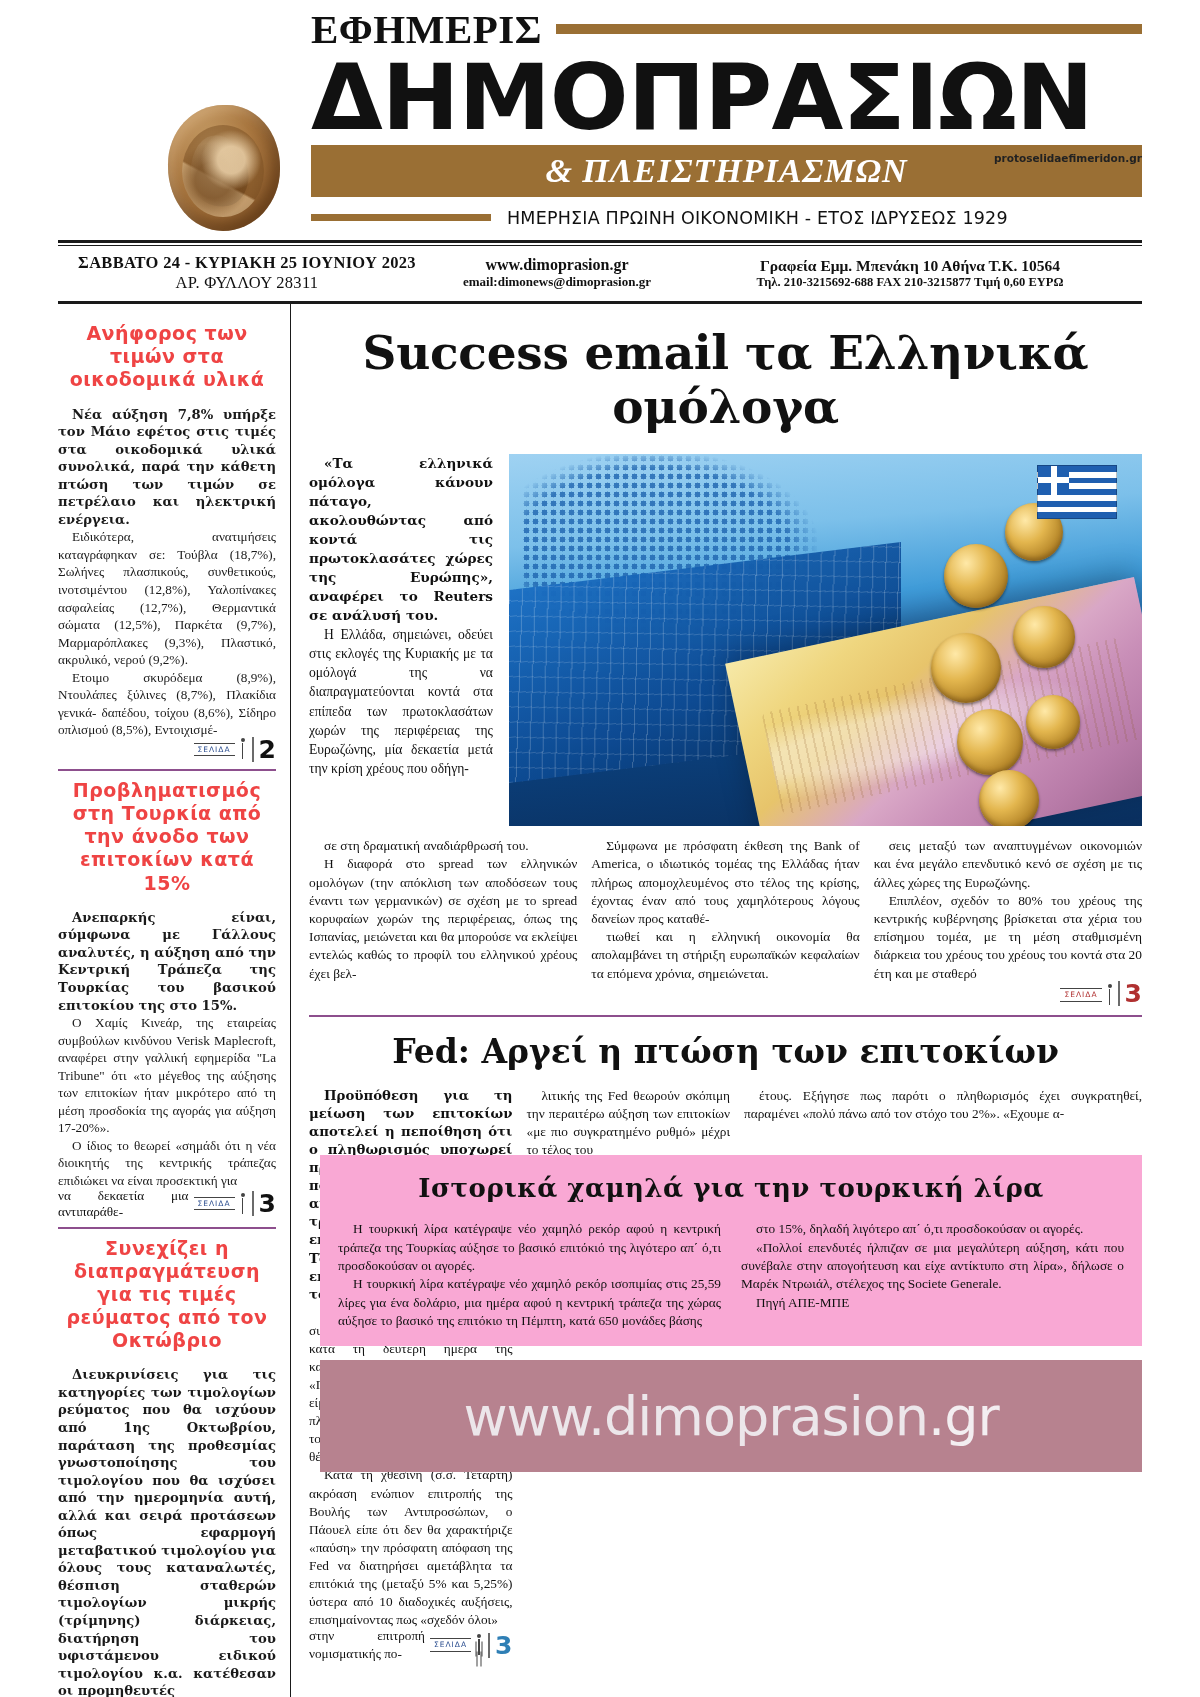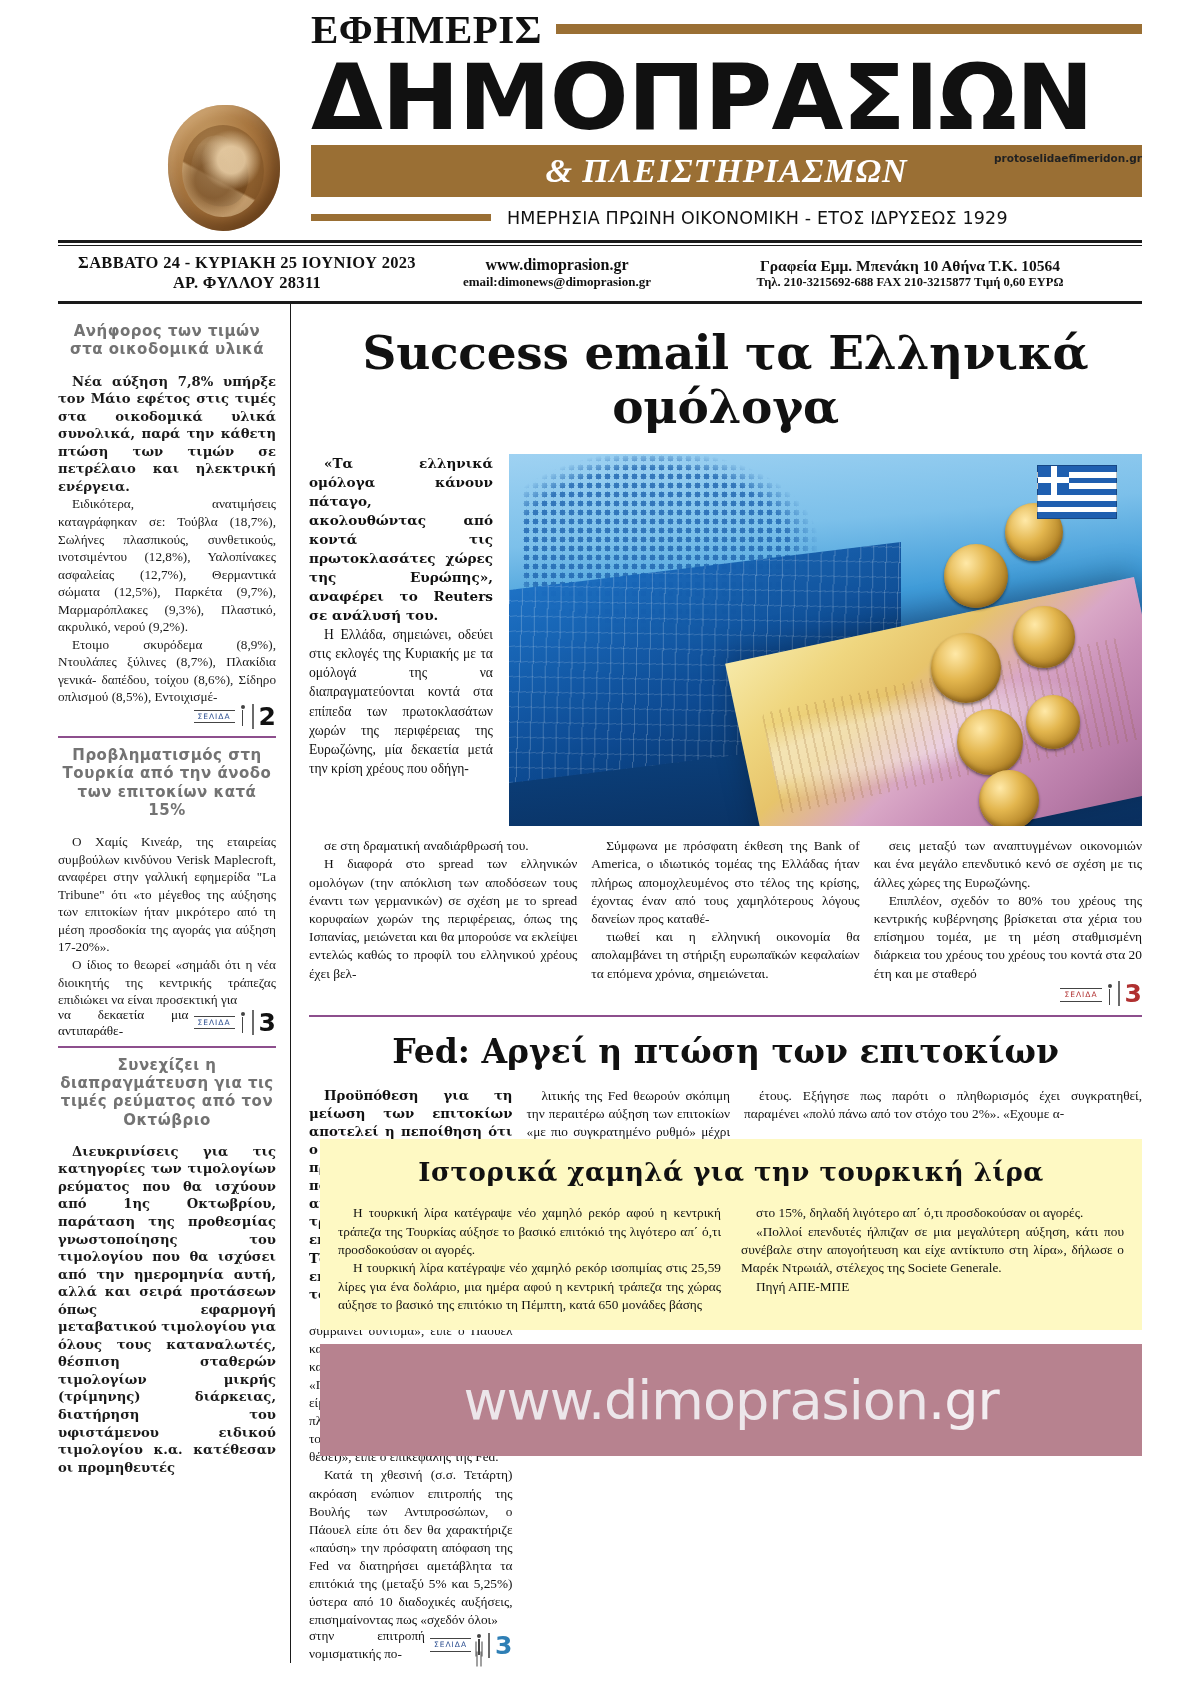--- a/index.html
+++ b/index.html
@@ -74,39 +74,39 @@
   .rule-thick{border-top:3px solid #1a1a1a;border-bottom:1px solid #1a1a1a;height:2px;margin-top:8px;}
   .dateline{
     display:flex;justify-content:space-between;align-items:center;
     padding:7px 4px 8px 4px;
   }
   .dl-col{text-align:center;}
   .dl-col.left{flex:0 0 370px;}
   .dl-col.mid{flex:0 0 250px;}
   .dl-col.right{flex:1;}
   .dl-l1{font-size:16.5px;font-weight:bold;letter-spacing:.3px;white-space:nowrap;}
-  .dl-l2{font-size:16.5px;font-weight:bold;letter-spacing:.3px;white-space:nowrap;}
+  .dl-l2{font-size:16.5px;font-weight:normal;letter-spacing:.3px;white-space:nowrap;}
   .dl-web{font-size:16px;font-weight:bold;}
   .dl-mail{font-size:13px;font-weight:bold;}
   .dl-off{font-size:15.5px;font-weight:bold;white-space:nowrap;}
   .dl-tel{font-size:12.5px;font-weight:bold;white-space:nowrap;}
 
   .rule-dbl{border-top:3px solid #1a1a1a;margin-bottom:0;}
 
   
   .body-grid{display:flex;gap:0;margin-top:0;}
   .sidebar{width:233px;flex:0 0 233px;padding-top:10px;padding-right:14px;box-sizing:border-box;
            border-right:1px solid #1a1a1a;}
   .mainarea{flex:1;padding-left:18px;padding-top:8px;box-sizing:border-box;}
 
   
   .side-head{
     font-family:"DejaVu Sans","Liberation Sans",serif;
-    font-weight:bold;font-size:15px;line-height:1.22;text-align:center;
-    letter-spacing:.5px;color:#737373;margin:8px 0 14px 0;
+    font-weight:bold;font-size:19px;line-height:1.22;text-align:center;
+    letter-spacing:.5px;color:#ef4444;margin:8px 0 14px 0;
   }
   .side-body{font-size:13.2px;line-height:1.33;text-align:justify;color:#1a1a1a;}
   .side-body p{margin:0 0 0 0;text-indent:14px;}
   .side-body p.lead{font-weight:bold;font-family:"DejaVu Serif","Liberation Serif",serif;}
   .jumpline{display:flex;align-items:center;justify-content:flex-end;gap:5px;margin-top:-2px;}
   .jump-txt{flex:1;font-size:13.2px;text-align:justify;}
   .jump-badge{
     display:inline-flex;align-items:center;gap:3px;
   }
   .jump-box{
@@ -198,21 +198,21 @@
   .sub-head{
     font-family:"DejaVu Serif","Liberation Serif",serif;
     font-weight:bold;font-size:33px;text-align:center;margin:15px 0 16px 0;color:#111;
   }
   .fed-cols{display:flex;gap:14px;}
   .fed-cols .c{flex:1;font-size:13.3px;line-height:1.36;text-align:justify;}
   .fed-cols .c p{margin:0;text-indent:15px;}
   .fed-cols .c p.b{font-weight:bold;font-family:"DejaVu Serif","Liberation Serif",serif;}
 
   .lira-box{
-    background:#fef9c3;margin-top:16px;padding:14px 18px 16px 18px;box-sizing:border-box;
+    background:#f9a8d4;margin-top:32px;padding:14px 18px 16px 18px;box-sizing:border-box;
   }
   .lira-head{
     font-family:"DejaVu Serif","Liberation Serif",serif;
     font-weight:bold;font-size:26px;text-align:center;margin:2px 0 14px 0;letter-spacing:.5px;
   }
   .lira-cols{display:flex;gap:20px;}
   .lira-cols .c{flex:1;font-size:13.3px;line-height:1.38;text-align:justify;}
   .lira-cols .c p{margin:0;text-indent:15px;}
 
   .ad{
@@ -291,20 +291,21 @@
             <span class="jump-fig"></span>
           </span>
           <span class="jump-num">2</span>
         </div>
         <div class="sep-purple"></div>
       </div>
 
       <div>
         <div class="side-head">Προβληματισμός στη Τουρκία από την άνοδο των επιτοκίων  κατά 15%</div>
         <div class="side-body">
+          <p class="lead">Ανεπαρκής είναι, σύμφωνα με Γάλλους αναλυτές, η αύξηση από την Κεντρική Τράπεζα της Τουρκίας του βασικού επιτοκίου της στο 15%.</p>
           <p>Ο Χαμίς Κινεάρ, της εταιρείας συμβούλων κινδύνου Verisk Maplecroft, αναφέρει στην γαλλική εφημερίδα "La Tribune" ότι «το μέγεθος της αύξησης των επιτοκίων ήταν μικρότερο από τη μέση προσδοκία της αγοράς για αύξηση 17-20%».</p>
           <p>Ο ίδιος το θεωρεί «σημάδι ότι η νέα διοικητής της κεντρικής τράπεζας επιδιώκει να είναι προσεκτική για</p>
         </div>
         <div class="jumpline">
           <span class="jump-txt">να δεκαετία μια αντιπαράθε-</span>
           <span class="jump-badge">
             <span class="jump-box">ΣΕΛΙΔΑ</span>
             <span class="jump-fig"></span>
           </span>
           <span class="jump-num">3</span>

